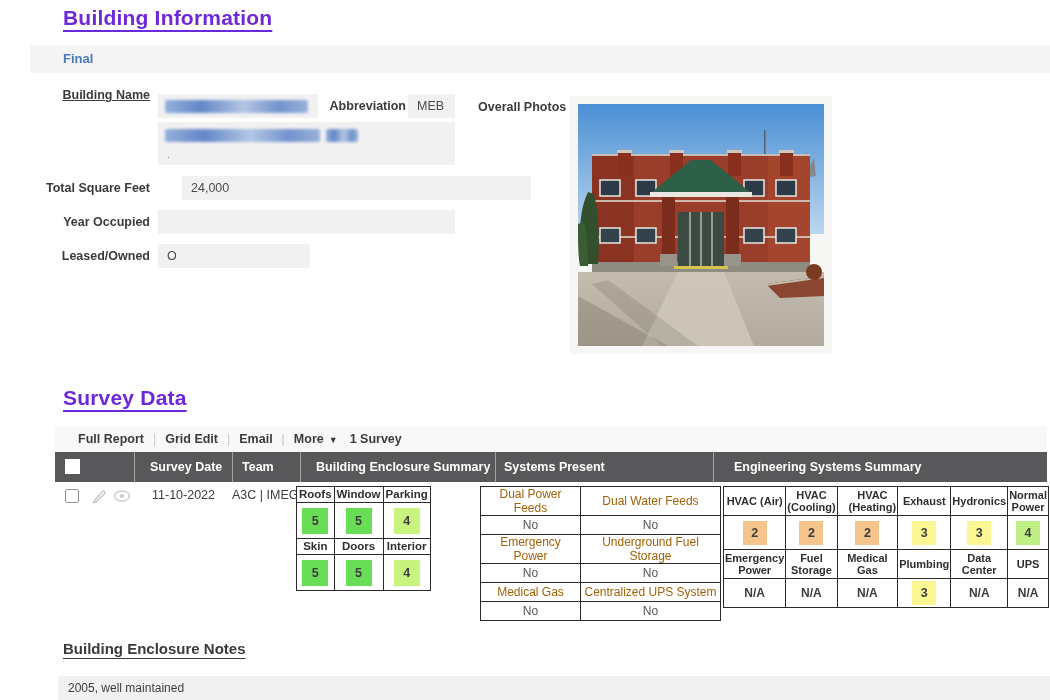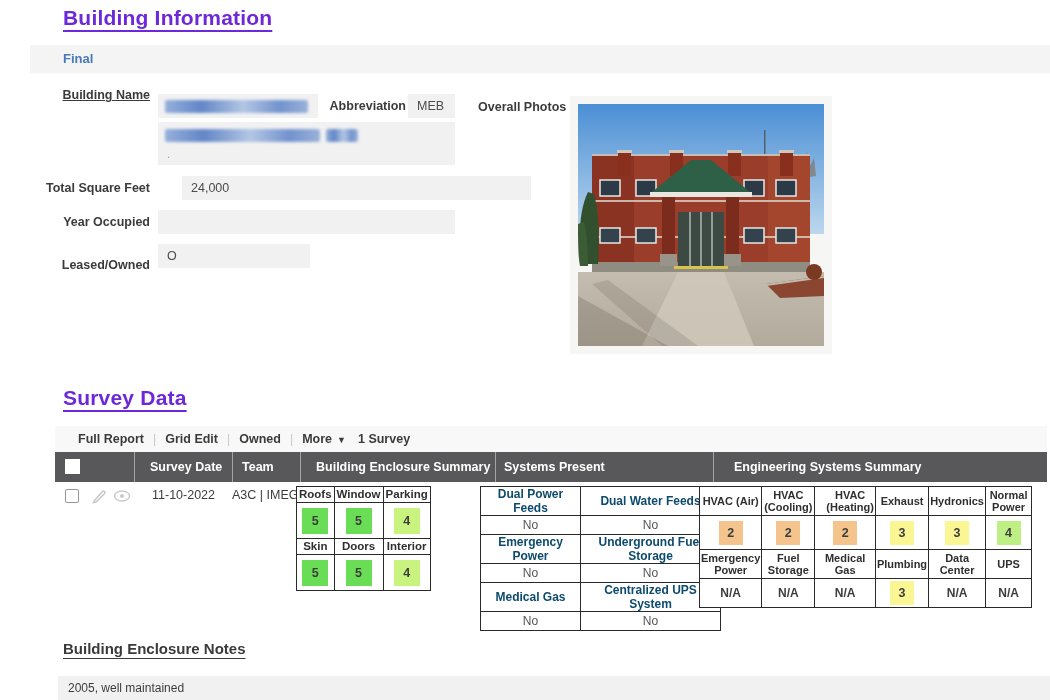--- a/index.html
+++ b/index.html
@@ -38,21 +38,21 @@
   .row-check { position:absolute; left:10px; top:7px; width:14px; height:14px; background:#fff; border:1px solid #969696; border-radius:2px; }
   .rowicon { position:absolute; top:7px; }
 
   .mini { border-collapse:collapse; position:absolute; background:#fff; }
   .mini td, .mini th { border:1px solid #2a2a2a; text-align:center; vertical-align:middle; }
   .mini th { font-size:11.5px; font-weight:bold; color:#2f2f30; padding:1px 2px; line-height:13px; }
   .badge { display:inline-block; min-width:24px; height:24px; line-height:24px; font-size:12.5px; font-weight:bold; color:#3d3d3e; }
   .badge.big { min-width:26px; height:26px; line-height:26px; }
   .enc td.val { height:36px; }
   .sys td { height:19px; font-size:12px; padding:0 3px; }
-  .sys td.lab { font-weight:bold; color:#0c4a6e;margin-top:44px; }
+  .sys td.lab { font-weight:normal; color:#a16207;margin-top:44px; }
   .sys td.val { color:#55555a; }
   .eng th { font-size:11px; line-height:12px; padding:2px 1px; }
   .eng td.val { font-size:12px; font-weight:bold; color:#3d3d3e; }
 
   .notes-title { position:absolute; left:63px; top:640px; font-size:15px; font-weight:bold; color:#3a3a3b;
     text-decoration:underline; text-underline-offset:4px; }
   .notes-box { position:absolute; left:58px; top:676px; width:992px; height:24px; background:#f1f1f2; }
   .notes-box span { display:block; padding-left:10px; line-height:24px; font-size:12px; color:#3d3d3e; }
 
   .cell-date, .cell-team { position:absolute; top:6px; font-size:12.5px; color:#3d3d3e; white-space:nowrap; }
@@ -87,21 +87,21 @@
   <div class="flabel" style="top:176px; line-height:24px;">Total Square Feet</div>
   <div class="fbox" style="left:158px; top:176px; width:349px; height:24px;margin-left:24px;">
     <span class="fval">24,000</span>
   </div>
 
   <div class="flabel" style="top:210px; line-height:24px;">Year Occupied</div>
   <div class="fbox" style="left:158px; top:210px; width:297px; height:24px;">
     <span class="fval"></span>
   </div>
 
-  <div class="flabel" style="top:253px; line-height:24px;">Leased/Owned</div>
+  <div class="flabel" style="top:244px; line-height:24px;">Leased/Owned</div>
   <div class="fbox" style="left:158px; top:244px; width:152px; height:24px;">
     <span class="fval">O</span>
   </div>
 
   <div class="flabel" style="left:478px; width:110px; top:100px; text-align:left;">Overall Photos</div>
 
   <div class="photo-frame">
     <svg width="246" height="242" viewBox="0 0 246 242">
       <defs>
         <linearGradient id="sky" x1="0" y1="0" x2="0" y2="1">
@@ -177,21 +177,21 @@
       <path d="M10 88 C2 104 0 130 3 160 L20 160 C22 128 20 104 16 90 Z" fill="#32502e"></path>
       <path d="M0 120 C0 138 0 152 2 162 L10 162 C10 140 8 126 6 118 Z" fill="#3c5c36"></path>
     </svg>
   </div>
 
   <div class="section-title" style="left:63px; top:386px;">Survey Data</div>
 
   <div class="stable">
     <div class="toolbar">
       <div class="inner">
-        <span>Full Report</span><span class="sep">|</span><span>Grid Edit</span><span class="sep">|</span><span>Owned</span><span class="sep">|</span><span><span>More</span><span class="caret">▼</span></span><span class="count">1 Survey</span>
+        <span>Full Report</span><span class="sep">|</span><span>Grid Edit</span><span class="sep">|</span><span>Email</span><span class="sep">|</span><span><span>More</span><span class="caret">▼</span></span><span class="count">1 Survey</span>
       </div>
     </div>
 
     <div class="thead">
       <div class="hd-check"></div>
       <div class="colsep" style="left:79px;"></div>
       <div class="colsep" style="left:177px;"></div>
       <div class="colsep" style="left:245px;"></div>
       <div class="colsep" style="left:440px;"></div>
       <div class="colsep" style="left:658px;"></div>
@@ -261,21 +261,21 @@
           <td class="lab">Medical Gas</td>
           <td class="lab">Centralized UPS System</td>
         </tr>
         <tr>
           <td class="val">No</td>
           <td class="val">No</td>
         </tr>
       </tbody>
         </table>
 
-      <table class="mini eng" style="left:644px; top:4px;">
+      <table class="mini eng" style="left:668px; top:4px;">
         <tbody>
             <tr>
           <th style="width:60px;">HVAC (Air)</th>
           <th style="width:53px;">HVAC (Cooling)</th>
           <th style="width:46px;padding-left:11px;">HVAC (Heating)</th>
           <th style="width:52px;">Exhaust</th>
           <th style="width:57px;">Hydronics</th>
           <th style="width:46px;">Normal Power</th>
         </tr>
         <tr>

